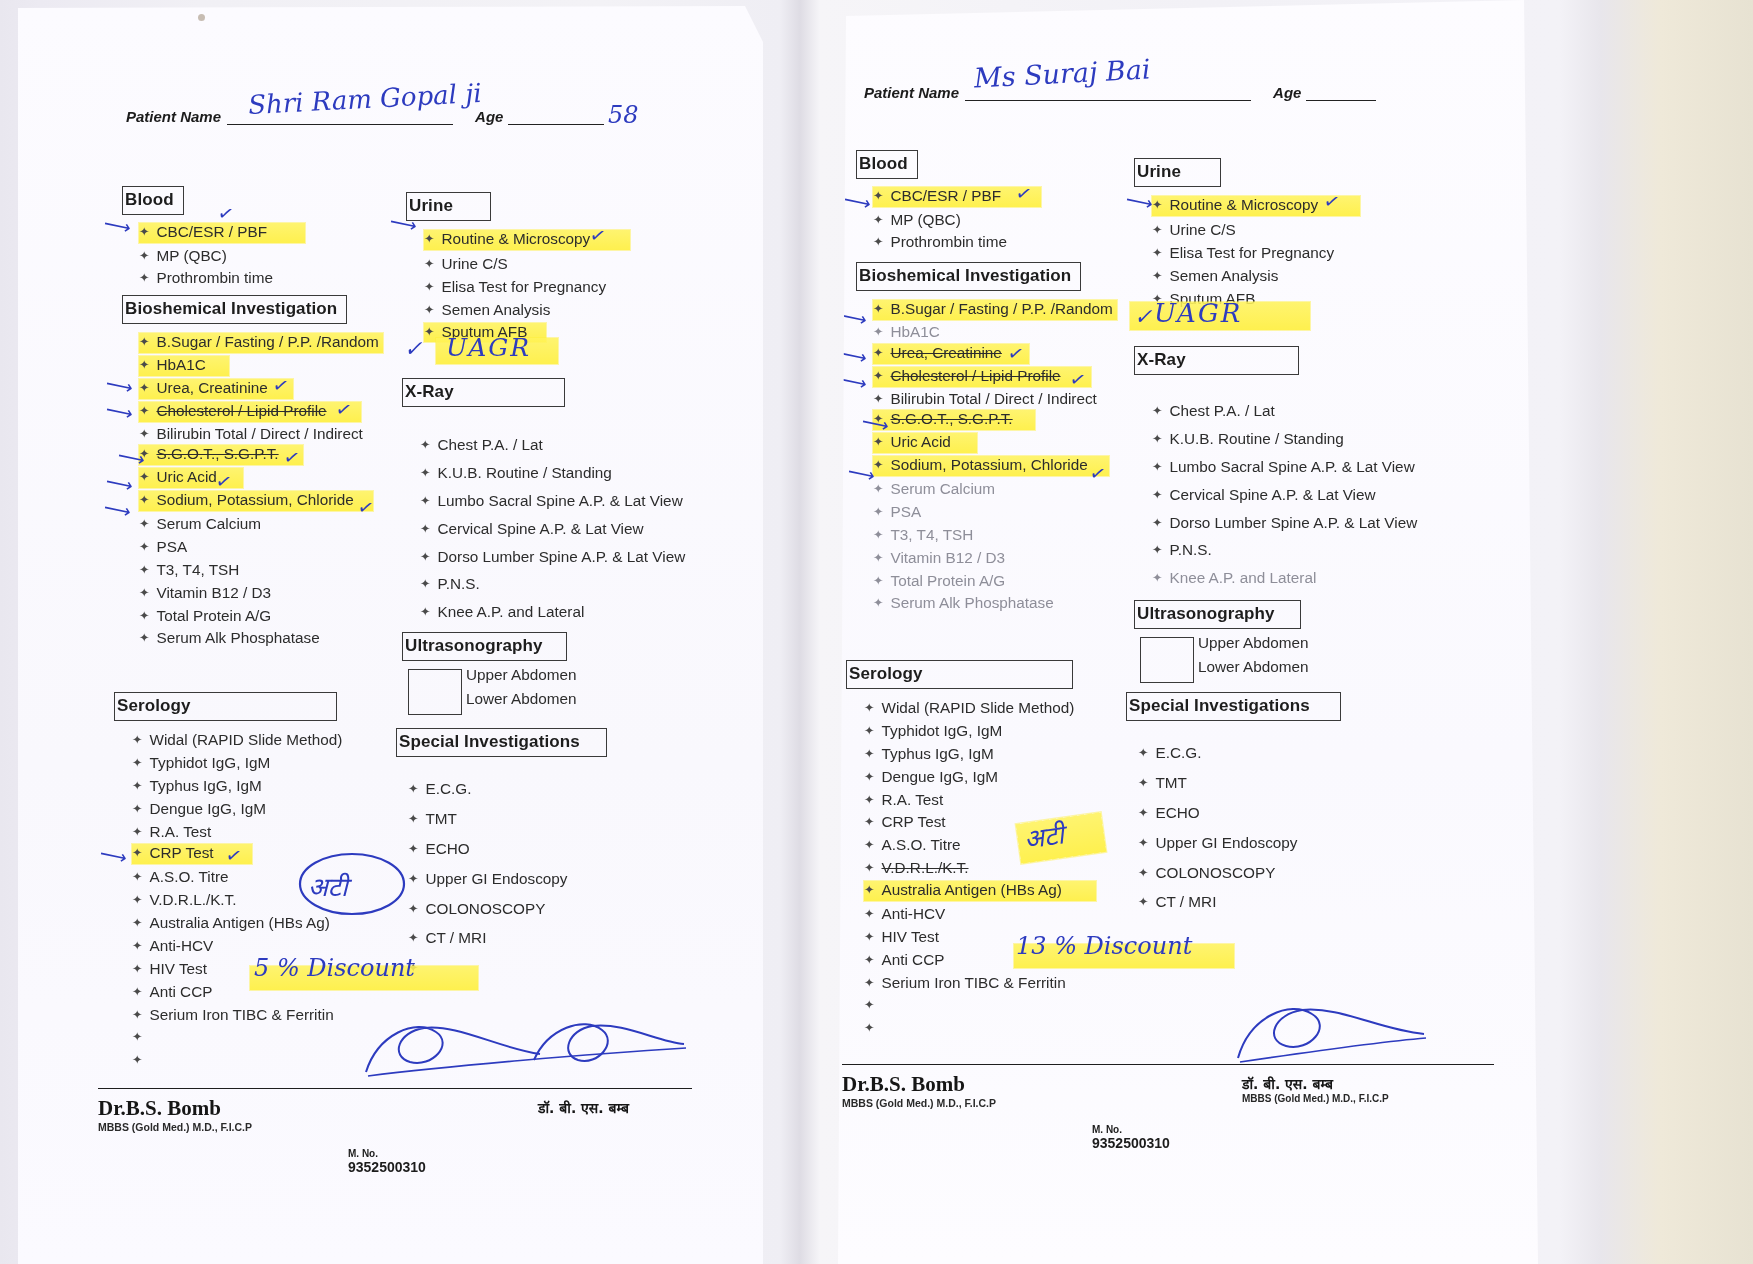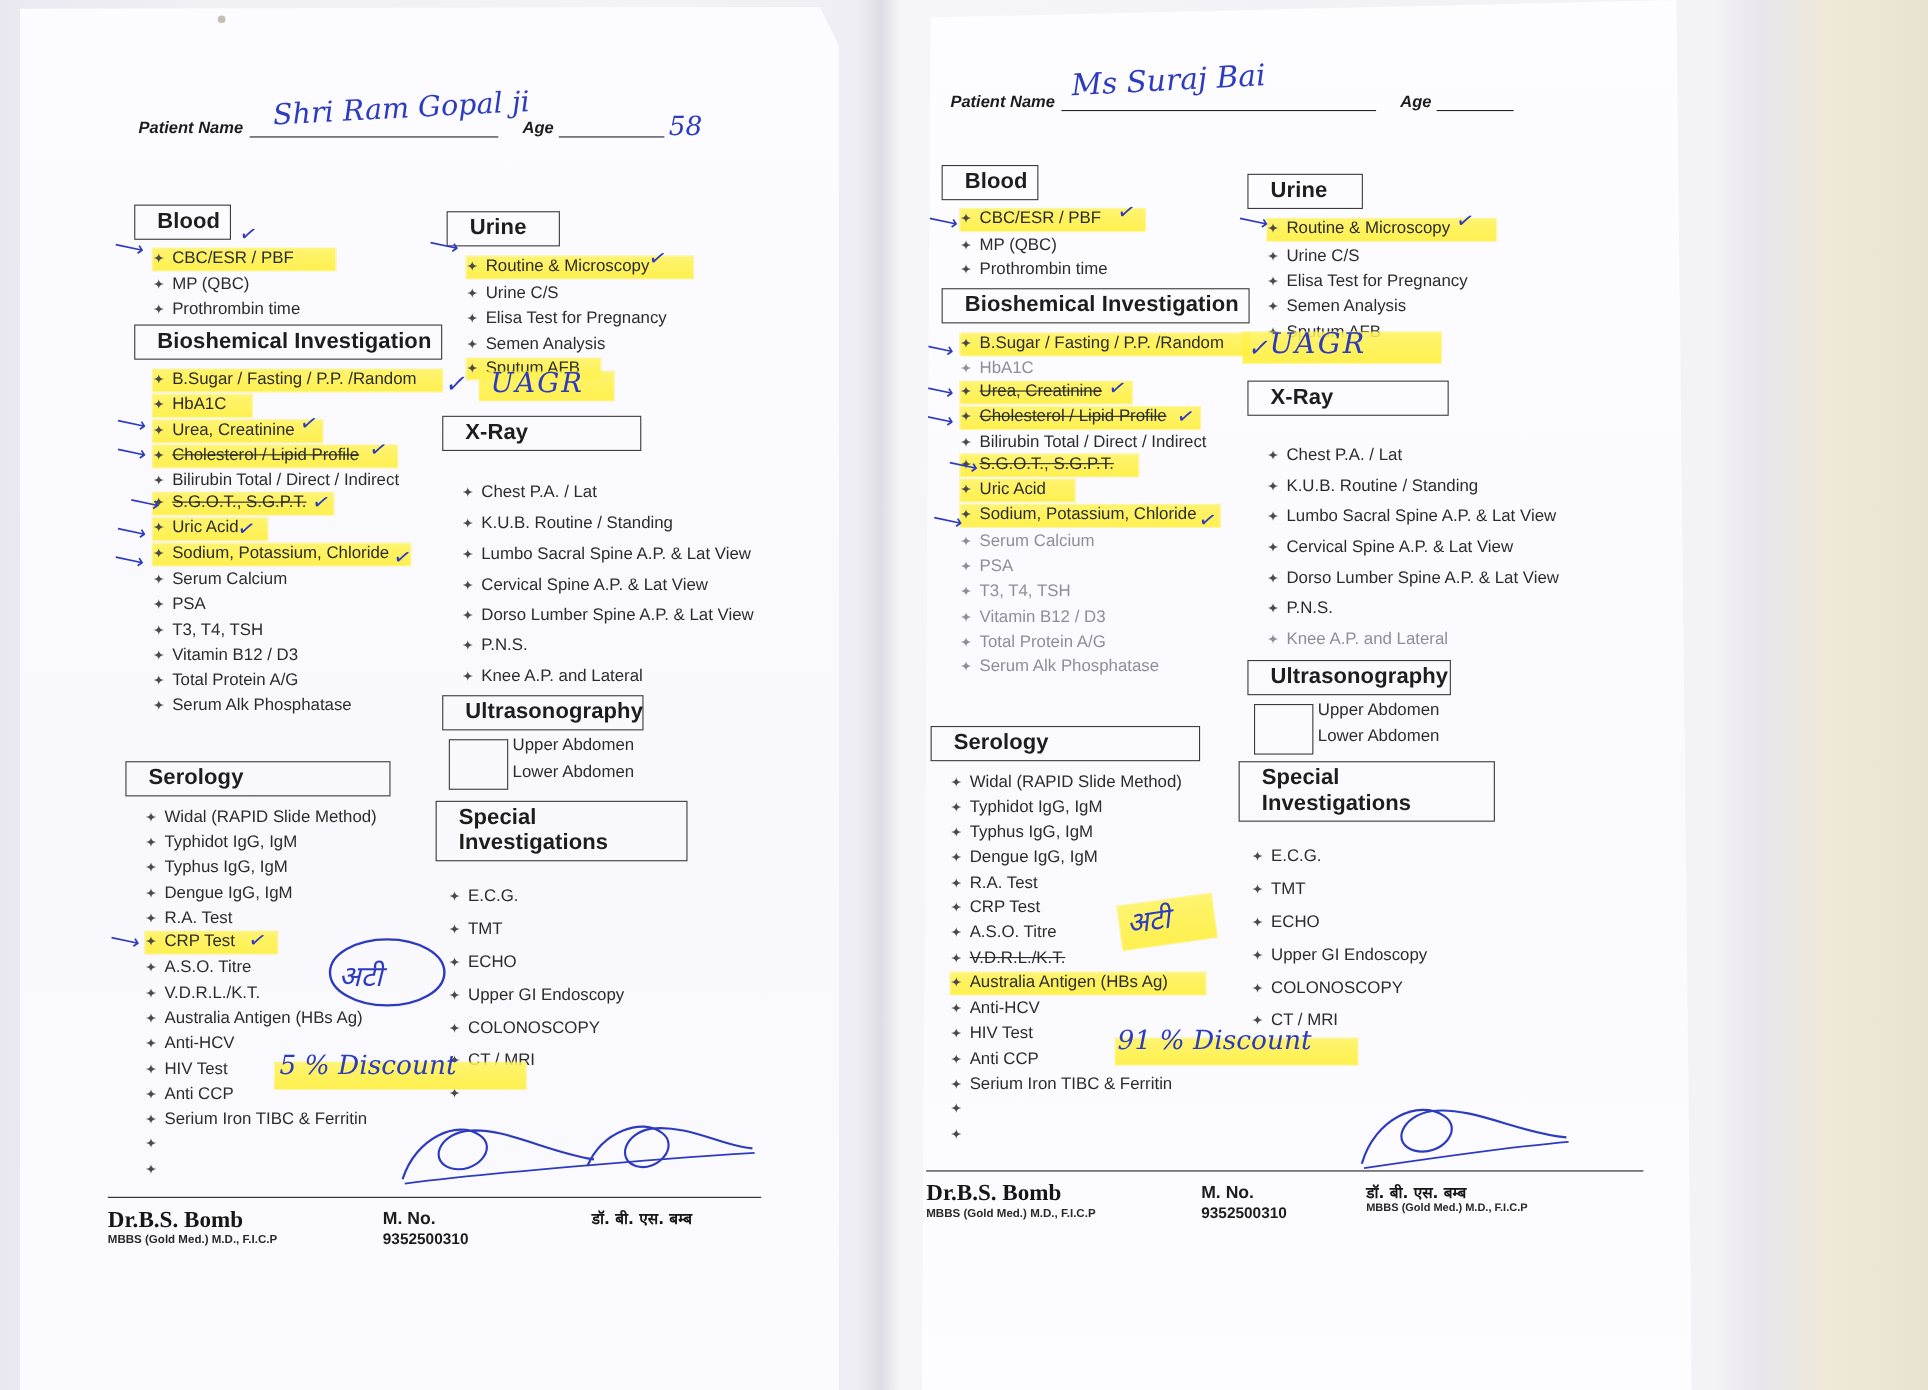--- a/index.html
+++ b/index.html
@@ -27,23 +27,23 @@
     background:linear-gradient(180deg,#fcfbff 0%,#f9f8fd 60%,#fbfaff 100%);
   }
   #sheetB{ left:838px; top:0px; width:700px; height:1264px;
     clip-path:polygon(8px 16px, 686px 0, 700px 1264px, 0 1264px);
     background:linear-gradient(180deg,#fdfcff 0%,#faf9fe 60%,#fdfcff 100%);
   }
   .paper-inner{position:absolute;inset:0;}
   .box-hdr{
     display:inline-block;
     border:1.3px solid #3a3a3a;
-    padding:3px 9px 4px 20px;
+    padding:3px 9px 4px 2px;
     font-weight:bold;
-    font-size:20px;
+    font-size:17px;
     color:#1d1d1d;
     background:transparent;
     letter-spacing:.1px;
   }
   .item{
     display:flex;align-items:flex-start;
     font-size:15.3px;color:#2c2c2c;
     line-height:1.02;
     margin:0;padding:0;
     white-space:nowrap;
@@ -74,21 +74,21 @@
     pointer-events:none;
     white-space:nowrap;
   }
   .tick{
     position:absolute;color:#2d3bbf;font-family:"DejaVu Sans",sans-serif;
     font-size:19px;transform:rotate(12deg);
   }
   .f-rule{border-top:1.6px solid #1e1e1e;}
   .docname{font-family:"Liberation Serif", serif;font-weight:bold;font-size:21px;color:#161616;}
   .docsub{font-size:10.5px;color:#2a2a2a;font-weight:bold;}
-  .mno{font-size:16px;font-weight:bold;color:#1c1c1c;}
+  .mno{font-size:10px;font-weight:bold;color:#1c1c1c;margin-top:48px;}
   .mnum{font-size:14px;font-weight:bold;color:#1c1c1c;}
   .dev{font-size:14px;font-weight:bold;color:#161616;font-family:"DejaVu Sans",sans-serif;}
   .devsub{font-size:10px;font-weight:bold;color:#262626;}
   svg.sig{position:absolute;overflow:visible;}
   .punch{
     position:absolute;width:7px;height:7px;border-radius:50%;
     background:#b6a89a;opacity:.75;
   }
 </style>
 </head>
@@ -678,21 +678,21 @@
             <span>CT / MRI</span>
           </div>
       </div>
     </div>
 
     <div class="hl" style="position:absolute;left:292px;top:302px;width:180px;height:28px;"></div>
     <div class="ink" style="left:316px;top:298px;font-size:26px;letter-spacing:2px;">UAGR</div>
     <div class="ink" style="left:296px;top:304px;font-size:22px;">✓</div>
 
     <div class="hl" style="position:absolute;left:176px;top:944px;width:220px;height:24px;"></div>
-    <div class="ink" style="left:178px;top:932px;font-size:24px;">91 % Discount</div>
+    <div class="ink" style="left:178px;top:932px;font-size:24px;">13 % Discount</div>
 
     <div class="hl" style="position:absolute;left:180px;top:818px;width:86px;height:40px;transform:rotate(-8deg);"></div>
     <div class="ink" style="left:186px;top:818px;font-size:26px;font-family:'DejaVu Sans',sans-serif;transform:rotate(-8deg);">अटी</div>
 
     <div class="tick" style="left:6px;top:190px;">⟶</div>
     <div class="tick" style="left:178px;top:182px;">✓</div>
     <div class="tick" style="left:2px;top:306px;">⟶</div>
     <div class="tick" style="left:2px;top:344px;">⟶</div>
     <div class="tick" style="left:170px;top:342px;">✓</div>
     <div class="tick" style="left:2px;top:370px;">⟶</div>

